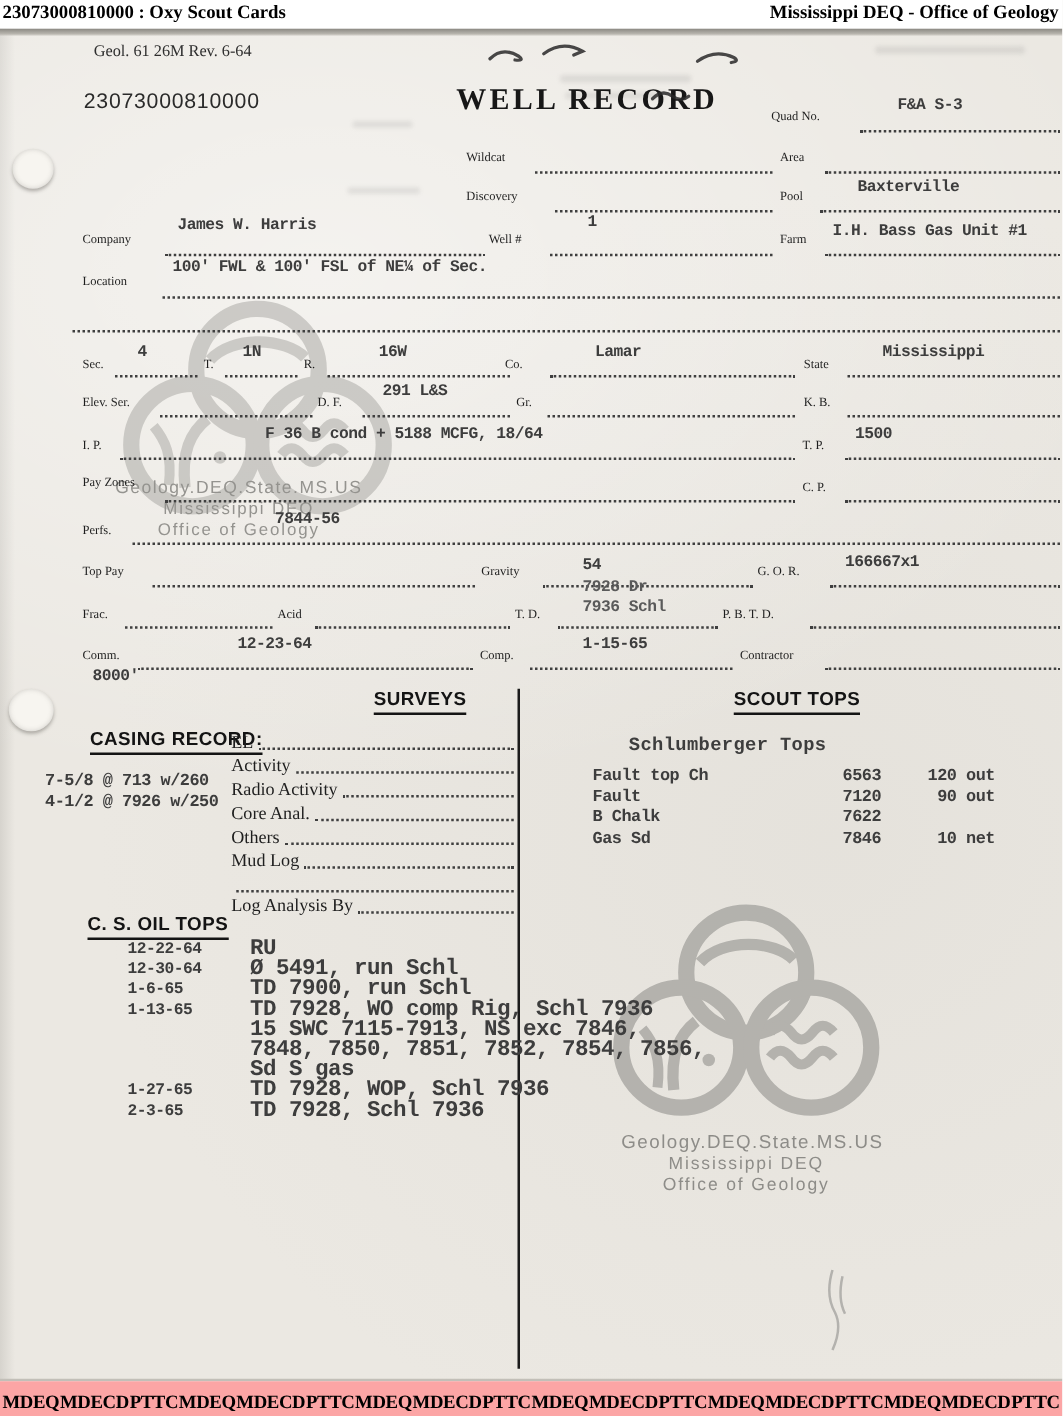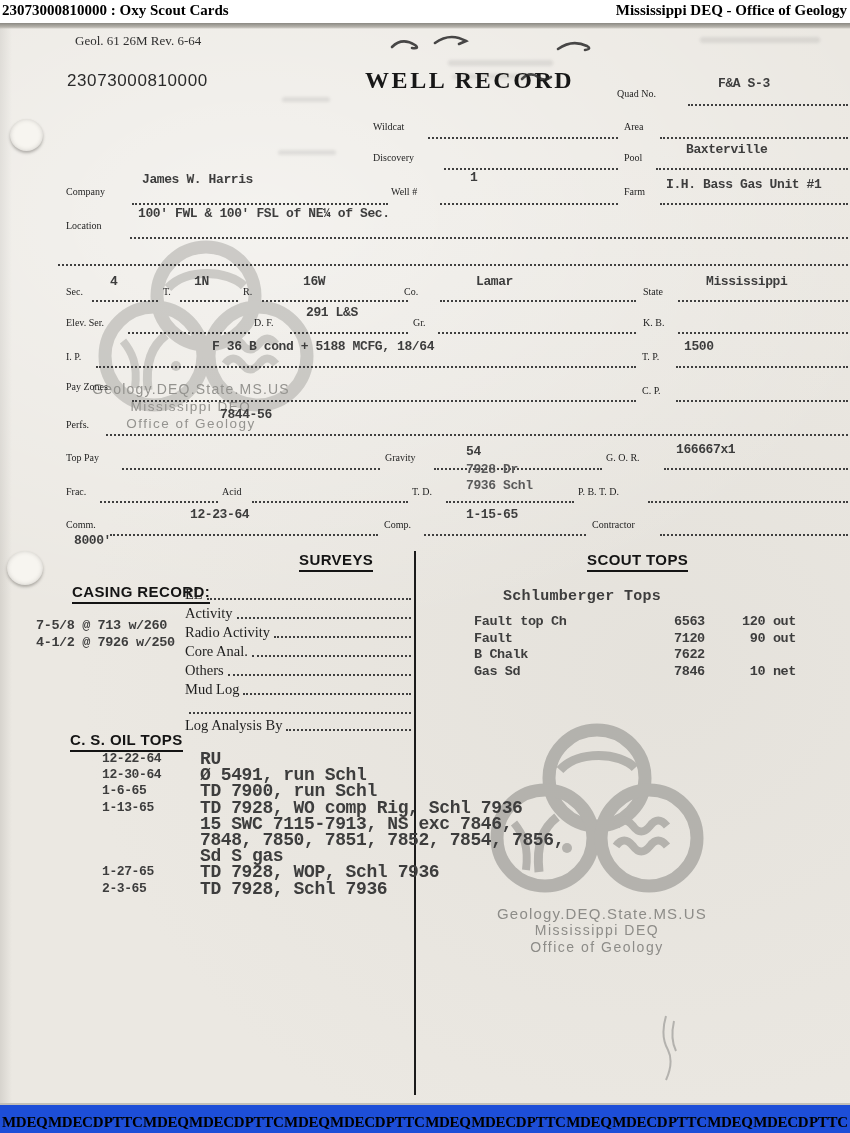--- a/index.html
+++ b/index.html
@@ -1,21 +1,21 @@
 <!DOCTYPE html>
 <html><head>
 <meta charset="utf-8">
 <style>
   html,body{margin:0;padding:0;background:#fff;}
   #screen{position:relative;width:850px;height:1133px;overflow:hidden;background:#fff;font-family:"Liberation Serif",serif;}
   
   #topbar{position:absolute;left:0;top:0;width:850px;height:23px;background:#fff;}
   #topbar .tl{position:absolute;left:2px;top:2px;font:bold 15px "Liberation Serif",serif;color:#000;}
   #topbar .tr{position:absolute;right:3px;top:2px;font:bold 15px "Liberation Serif",serif;color:#000;}
-  #botbar{position:absolute;left:0;bottom:0;width:850px;height:28px;background:#1d4ed8;}
+  #botbar{position:absolute;left:0;bottom:0;width:850px;height:28px;background:#fca5a5;}
   #botbar .row{position:absolute;left:2px;right:2px;bottom:2px;display:flex;justify-content:space-between;}
   #botbar span{font:bold 15px "Liberation Serif",serif;color:#000;letter-spacing:-0.3px;}
   
   #paper{position:absolute;left:0;top:23px;width:850px;height:1082px;
     background:
       radial-gradient(1100px 700px at 30% 18%, rgba(255,255,255,.45), transparent 60%),
       radial-gradient(900px 800px at 78% 60%, rgba(215,212,205,.30), transparent 65%),
       linear-gradient(to right, rgba(120,118,112,.18), transparent 12px),
       #ebe8e2;}
   #paperedge{position:absolute;left:0;top:0;width:850px;height:6px;background:linear-gradient(to bottom,#8b8983,#b9b6af 70%,rgba(185,182,175,0));}

